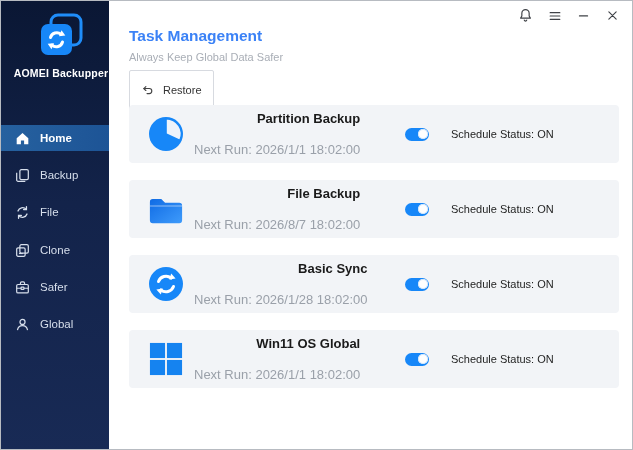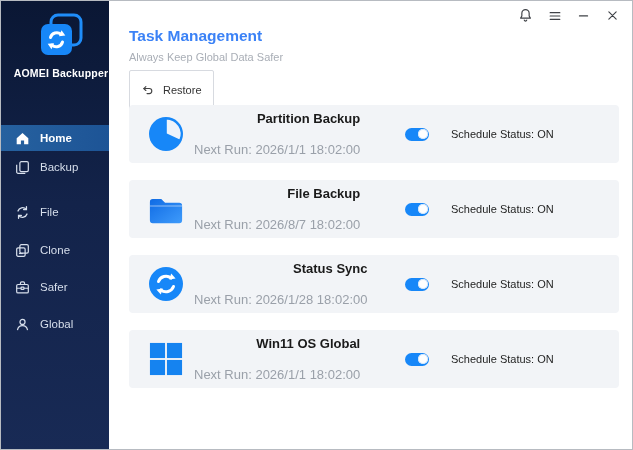--- a/index.html
+++ b/index.html
@@ -81,21 +81,21 @@
 
     <div class="nav-item active" style="top:124px">
       <span class="nav-ic">
         <svg width="15" height="15" viewBox="0 0 16 16">
             <path d="M8 2.1 14.2 7.6 V14 H9.7 V10.2 H6.3 V14 H1.8 V7.6 Z" fill="#ffffff"></path>
           </svg>
       </span>
       <span>Home</span>
     </div>
 
-    <div class="nav-item" style="top:153px">
+    <div class="nav-item" style="top:161px">
       <span class="nav-ic">
         <svg width="15" height="15" viewBox="0 0 16 16" fill="none" stroke="#d7dfec" stroke-width="1.3">
           <rect x="5.2" y="1.8" width="9" height="10.5" rx="1.5"></rect>
           <path d="M11 14.2H3.3a1.5 1.5 0 0 1-1.5-1.5V5"></path>
         </svg>
       </span>
       <span>Backup</span>
     </div>
 
     <div class="nav-item" style="top:198px">
@@ -233,21 +233,21 @@
           <circle cx="19" cy="19" r="17" fill="#1787f8"></circle>
           <g stroke="#ffffff" stroke-width="3" fill="none" stroke-linecap="round">
             <path d="M11.5 16.5a8 8 0 0 1 12.6-3.4"></path>
             <path d="M26.5 21.5a8 8 0 0 1-12.6 3.4"></path>
           </g>
           <polygon points="24.2,8.4 28.6,13.6 22.2,14.4" fill="#ffffff"></polygon>
           <polygon points="13.8,29.6 9.4,24.4 15.8,23.6" fill="#ffffff"></polygon>
         </svg>
       </span>
       <div>
-        <div class="t-title">Status Sync</div>
+        <div class="t-title">Basic Sync</div>
         <div class="t-sub">Next Run: 2026/1/28 18:02:00</div>
       </div>
       <div class="t-right">
         <span class="toggle">
             <span class="knob"></span>
           </span>
         <span class="t-status">Schedule Status: ON</span>
       </div>
     </div>
 

